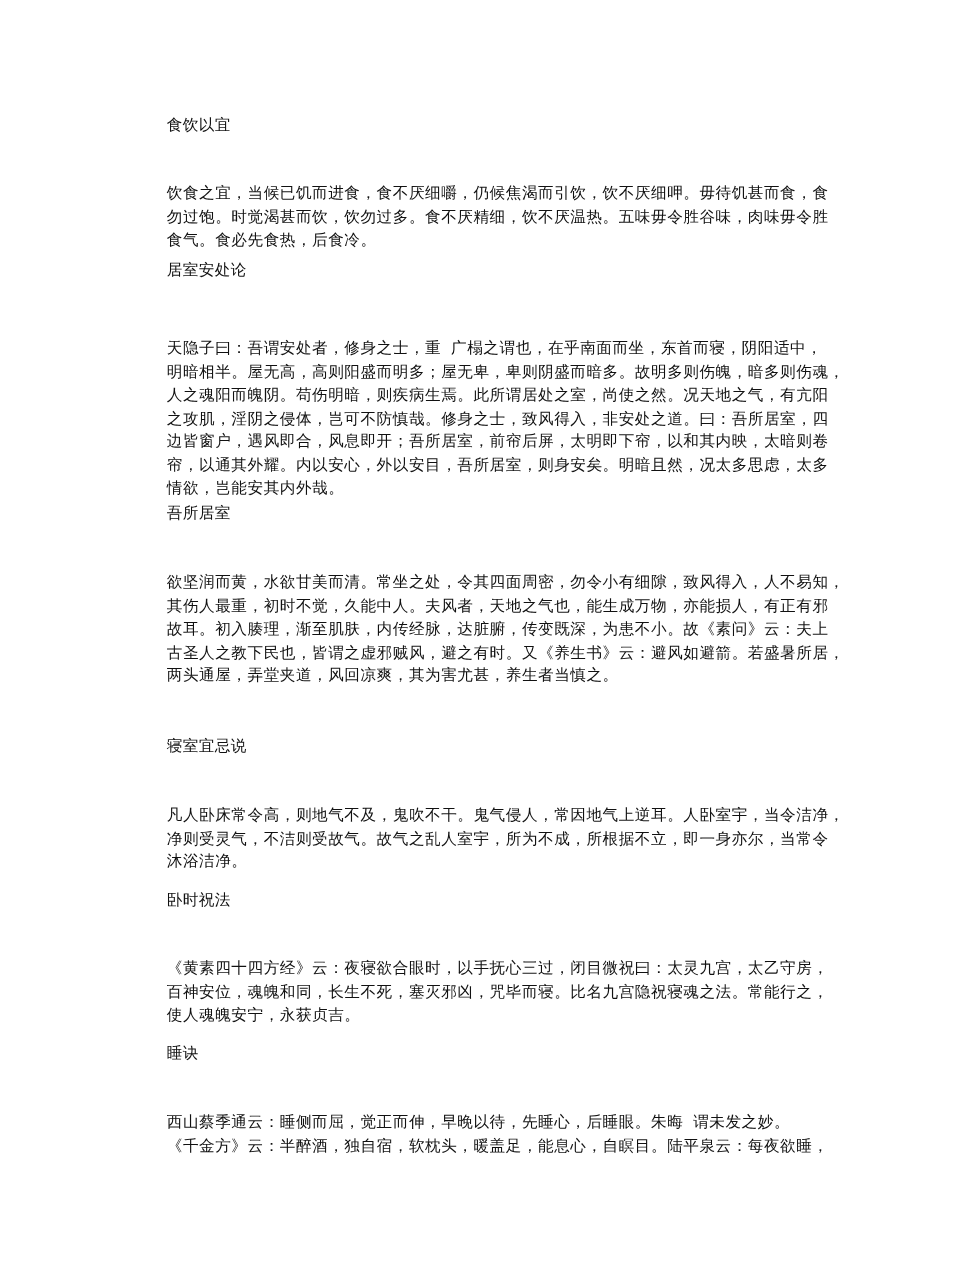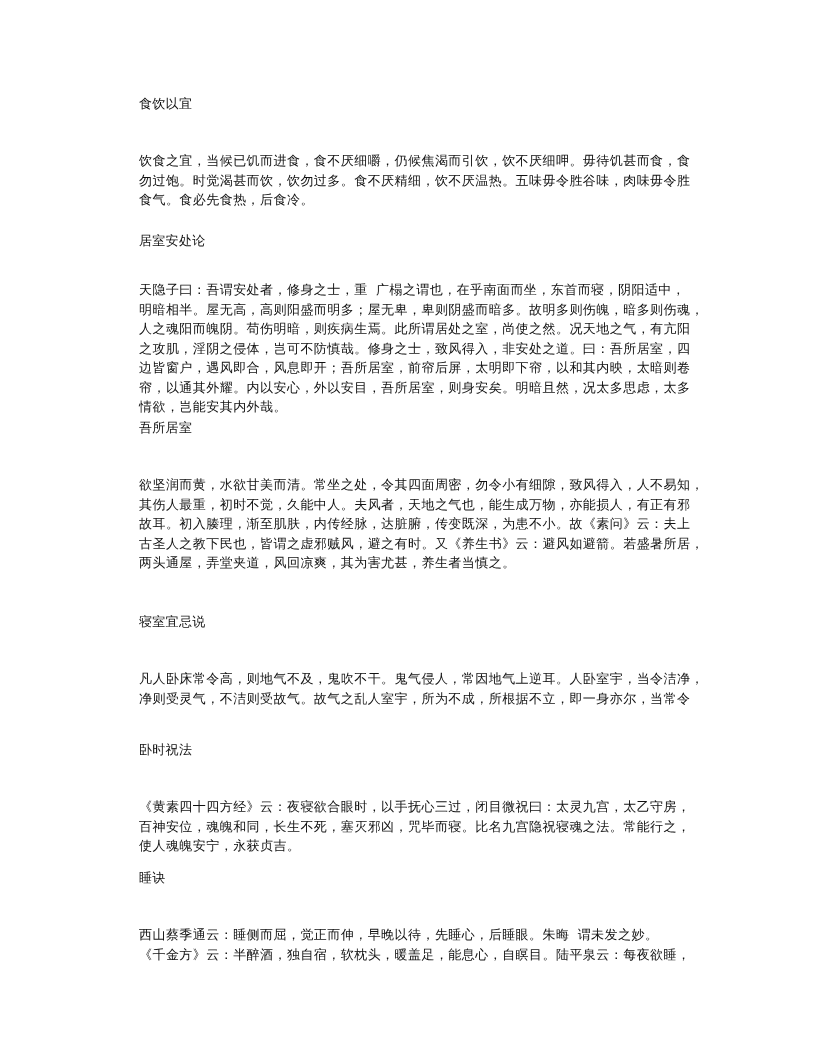--- a/index.html
+++ b/index.html
@@ -20,21 +20,21 @@
 
 <div class="page">
 
   <div class="block heading" style="top:95px">食饮以宜</div>
   <div class="block para" style="top:152px">
     <span class="line">饮食之宜，当候已饥而进食，食不厌细嚼，仍候焦渴而引饮，饮不厌细呷。毋待饥甚而食，食</span>
     <span class="line">勿过饱。时觉渴甚而饮，饮勿过多。食不厌精细，饮不厌温热。五味毋令胜谷味，肉味毋令胜</span>
     <span class="line">食气。食必先食热，后食冷。</span>
   </div>
 
-  <div class="block heading" style="top:232px">居室安处论</div>
+  <div class="block heading" style="top:216px">居室安处论</div>
   <div class="block para" style="top:281px">
     <span class="line">天隐子曰：吾谓安处者，修身之士，重 广榻之谓也，在乎南面而坐，东首而寝，阴阳适中，</span>
     <span class="line">明暗相半。屋无高，高则阳盛而明多；屋无卑，卑则阴盛而暗多。故明多则伤魄，暗多则伤魂，</span>
     <span class="line">人之魂阳而魄阴。苟伤明暗，则疾病生焉。此所谓居处之室，尚使之然。况天地之气，有亢阳</span>
     <span class="line">之攻肌，淫阴之侵体，岂可不防慎哉。修身之士，致风得入，非安处之道。曰：吾所居室，四</span>
     <span class="line">边皆窗户，遇风即合，风息即开；吾所居室，前帘后屏，太明即下帘，以和其内映，太暗则卷</span>
     <span class="line">帘，以通其外耀。内以安心，外以安目，吾所居室，则身安矣。明暗且然，况太多思虑，太多</span>
     <span class="line">情欲，岂能安其内外哉。</span>
   </div>
 
@@ -44,20 +44,21 @@
     <span class="line">其伤人最重，初时不觉，久能中人。夫风者，天地之气也，能生成万物，亦能损人，有正有邪</span>
     <span class="line">故耳。初入腠理，渐至肌肤，内传经脉，达脏腑，传变既深，为患不小。故《素问》云：夫上</span>
     <span class="line">古圣人之教下民也，皆谓之虚邪贼风，避之有时。又《养生书》云：避风如避箭。若盛暑所居，</span>
     <span class="line">两头通屋，弄堂夹道，风回凉爽，其为害尤甚，养生者当慎之。</span>
   </div>
 
   <div class="block heading" style="top:613px">寝室宜忌说</div>
   <div class="block para" style="top:670px">
     <span class="line">凡人卧床常令高，则地气不及，鬼吹不干。鬼气侵人，常因地气上逆耳。人卧室宇，当令洁净，</span>
     <span class="line">净则受灵气，不洁则受故气。故气之乱人室宇，所为不成，所根据不立，即一身亦尔，当常令</span>
+    <span class="line">沐浴洁净。</span>
   </div>
 
   <div class="block heading" style="top:741px">卧时祝法</div>
   <div class="block para" style="top:798px">
     <span class="line">《黄素四十四方经》云：夜寝欲合眼时，以手抚心三过，闭目微祝曰：太灵九宫，太乙守房，</span>
     <span class="line">百神安位，魂魄和同，长生不死，塞灭邪凶，咒毕而寝。比名九宫隐祝寝魂之法。常能行之，</span>
     <span class="line">使人魂魄安宁，永获贞吉。</span>
   </div>
 
   <div class="block heading" style="top:869px">睡诀</div>

